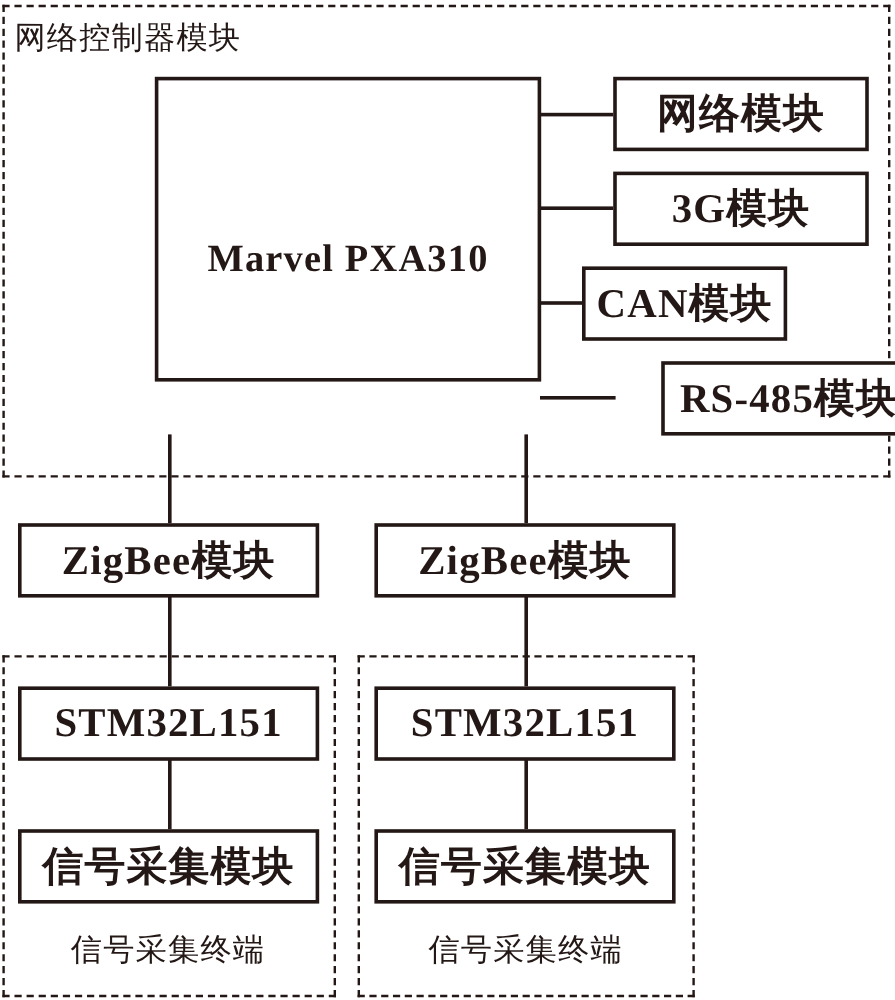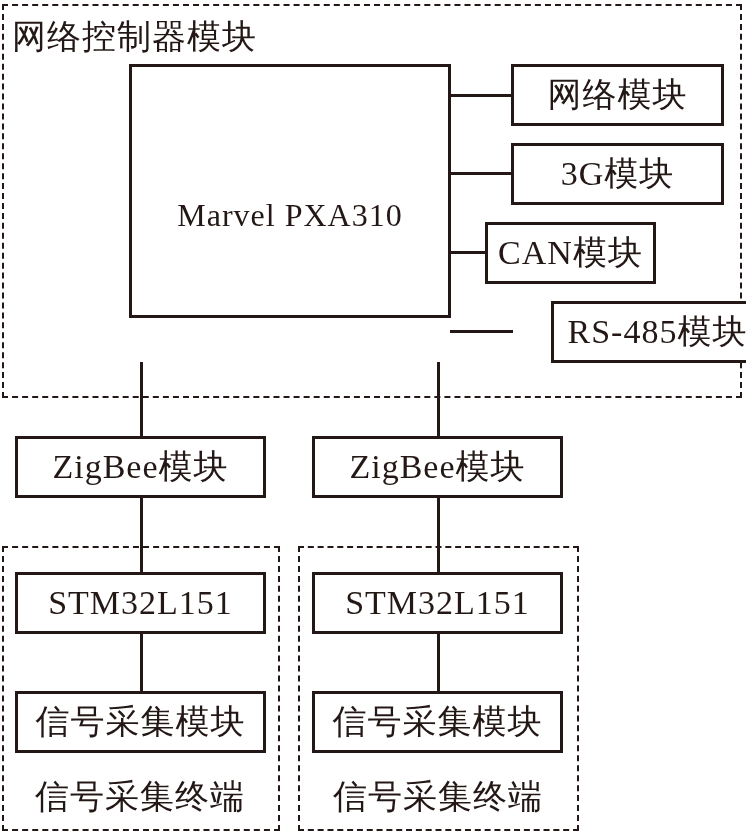--- a/index.html
+++ b/index.html
@@ -2,24 +2,24 @@
 <html><head>
   <meta charset="utf-8">
   <style>
     html, body { margin: 0; padding: 0; background: #ffffff; }
     body { width: 746px; height: 833px; position: relative; overflow: hidden;
            font-family: "DejaVu Serif", "Liberation Serif", serif; color: #231815; }
     .abs { position: absolute; box-sizing: border-box; }
     .dashed { border: 2.5px dashed #231815; }
     .solid { border: 3px solid #231815; background: #ffffff;
              display: flex; align-items: center; justify-content: center;
-             font-size: 34px; letter-spacing: 1px; white-space: nowrap; }
+             font-size: 34px; letter-spacing: 1px; white-space: nowrap; font-weight: bold; }
     .hline { height: 2.5px; background: #231815; }
     .vline { width: 2.5px; background: #231815; }
-    .label { font-size: 34px; white-space: nowrap; letter-spacing: 1px; font-family: Liberation Mono, monospace; }
+    .label { font-size: 26px; white-space: nowrap; letter-spacing: 1px; font-family: Liberation Mono, monospace; }
     .cpu-label { font-family: "Liberation Serif", "DejaVu Serif", serif; font-size: 32px; letter-spacing: 1px; }
     .en { font-family: "Liberation Serif", "DejaVu Serif", serif; }
   </style>
 </head>
 <body>
 
 <div class="abs dashed" style="left:2px; top:4px; width:740px; height:394px;"></div>
 <div class="abs label" style="left:12px; top:14px;">网络控制器模块</div>
 
 <div class="abs solid" style="left:129px; top:64px; width:322px; height:254px; align-items:flex-start; padding-top:130px;">

